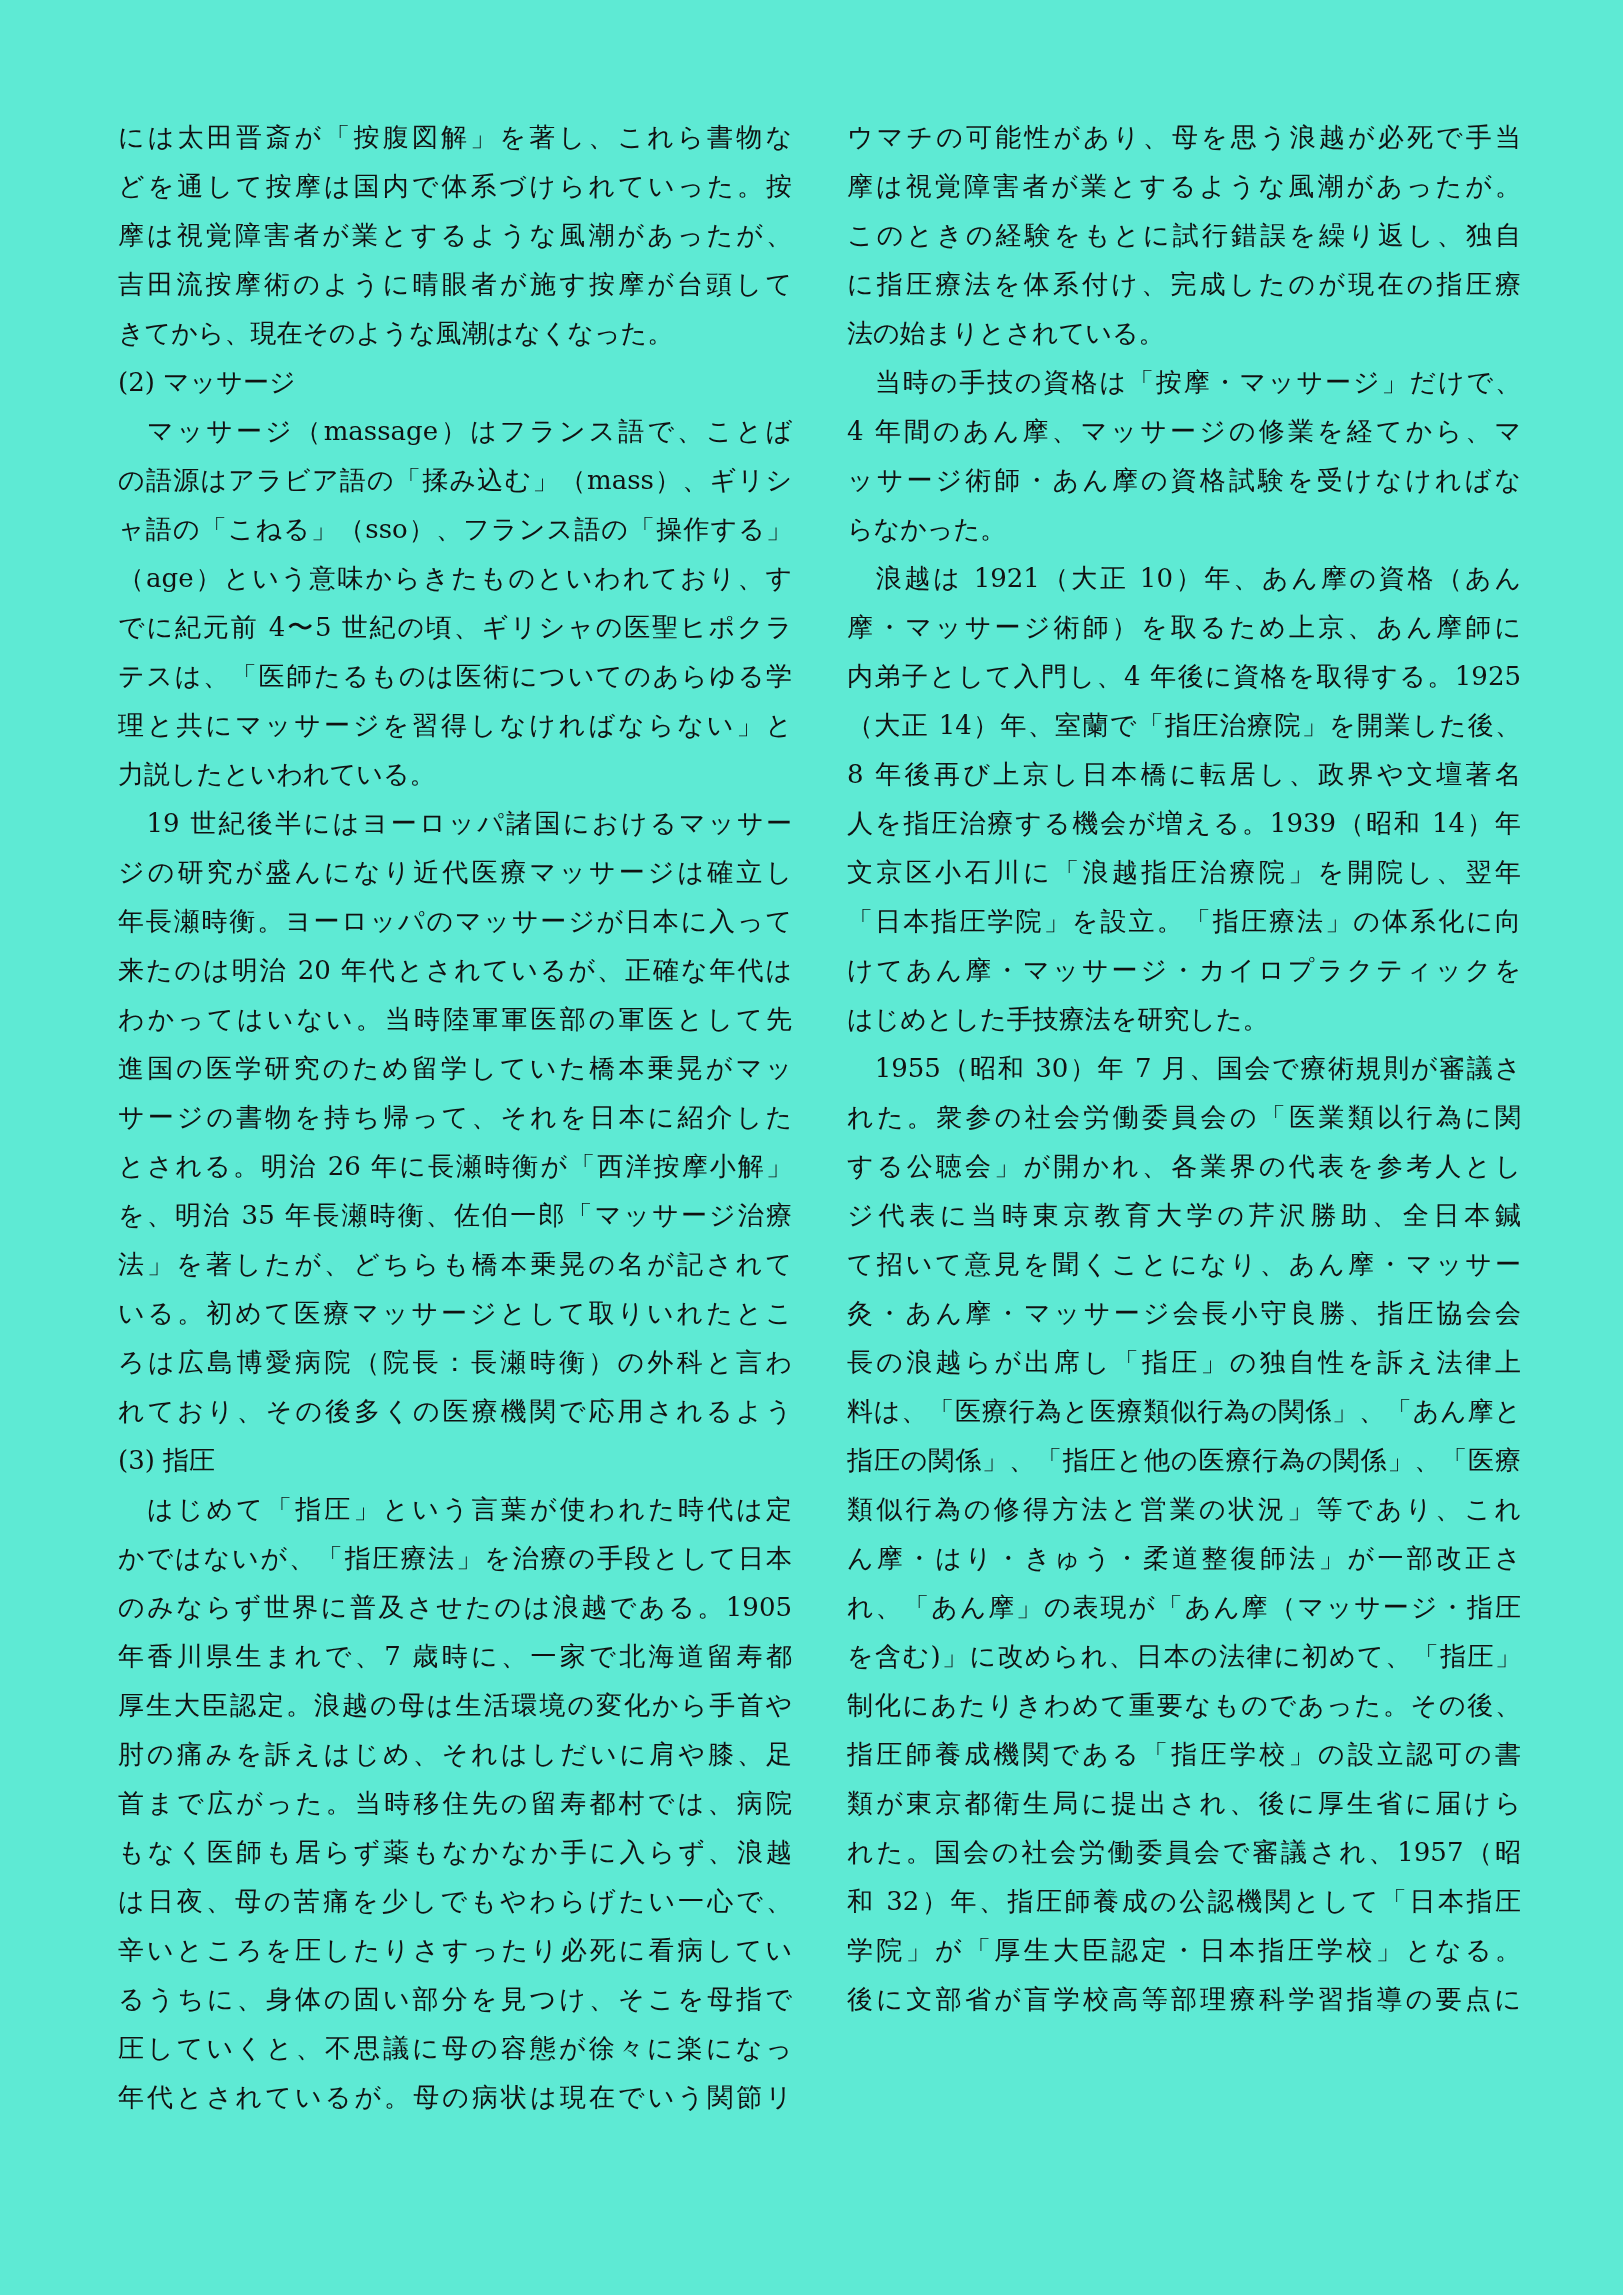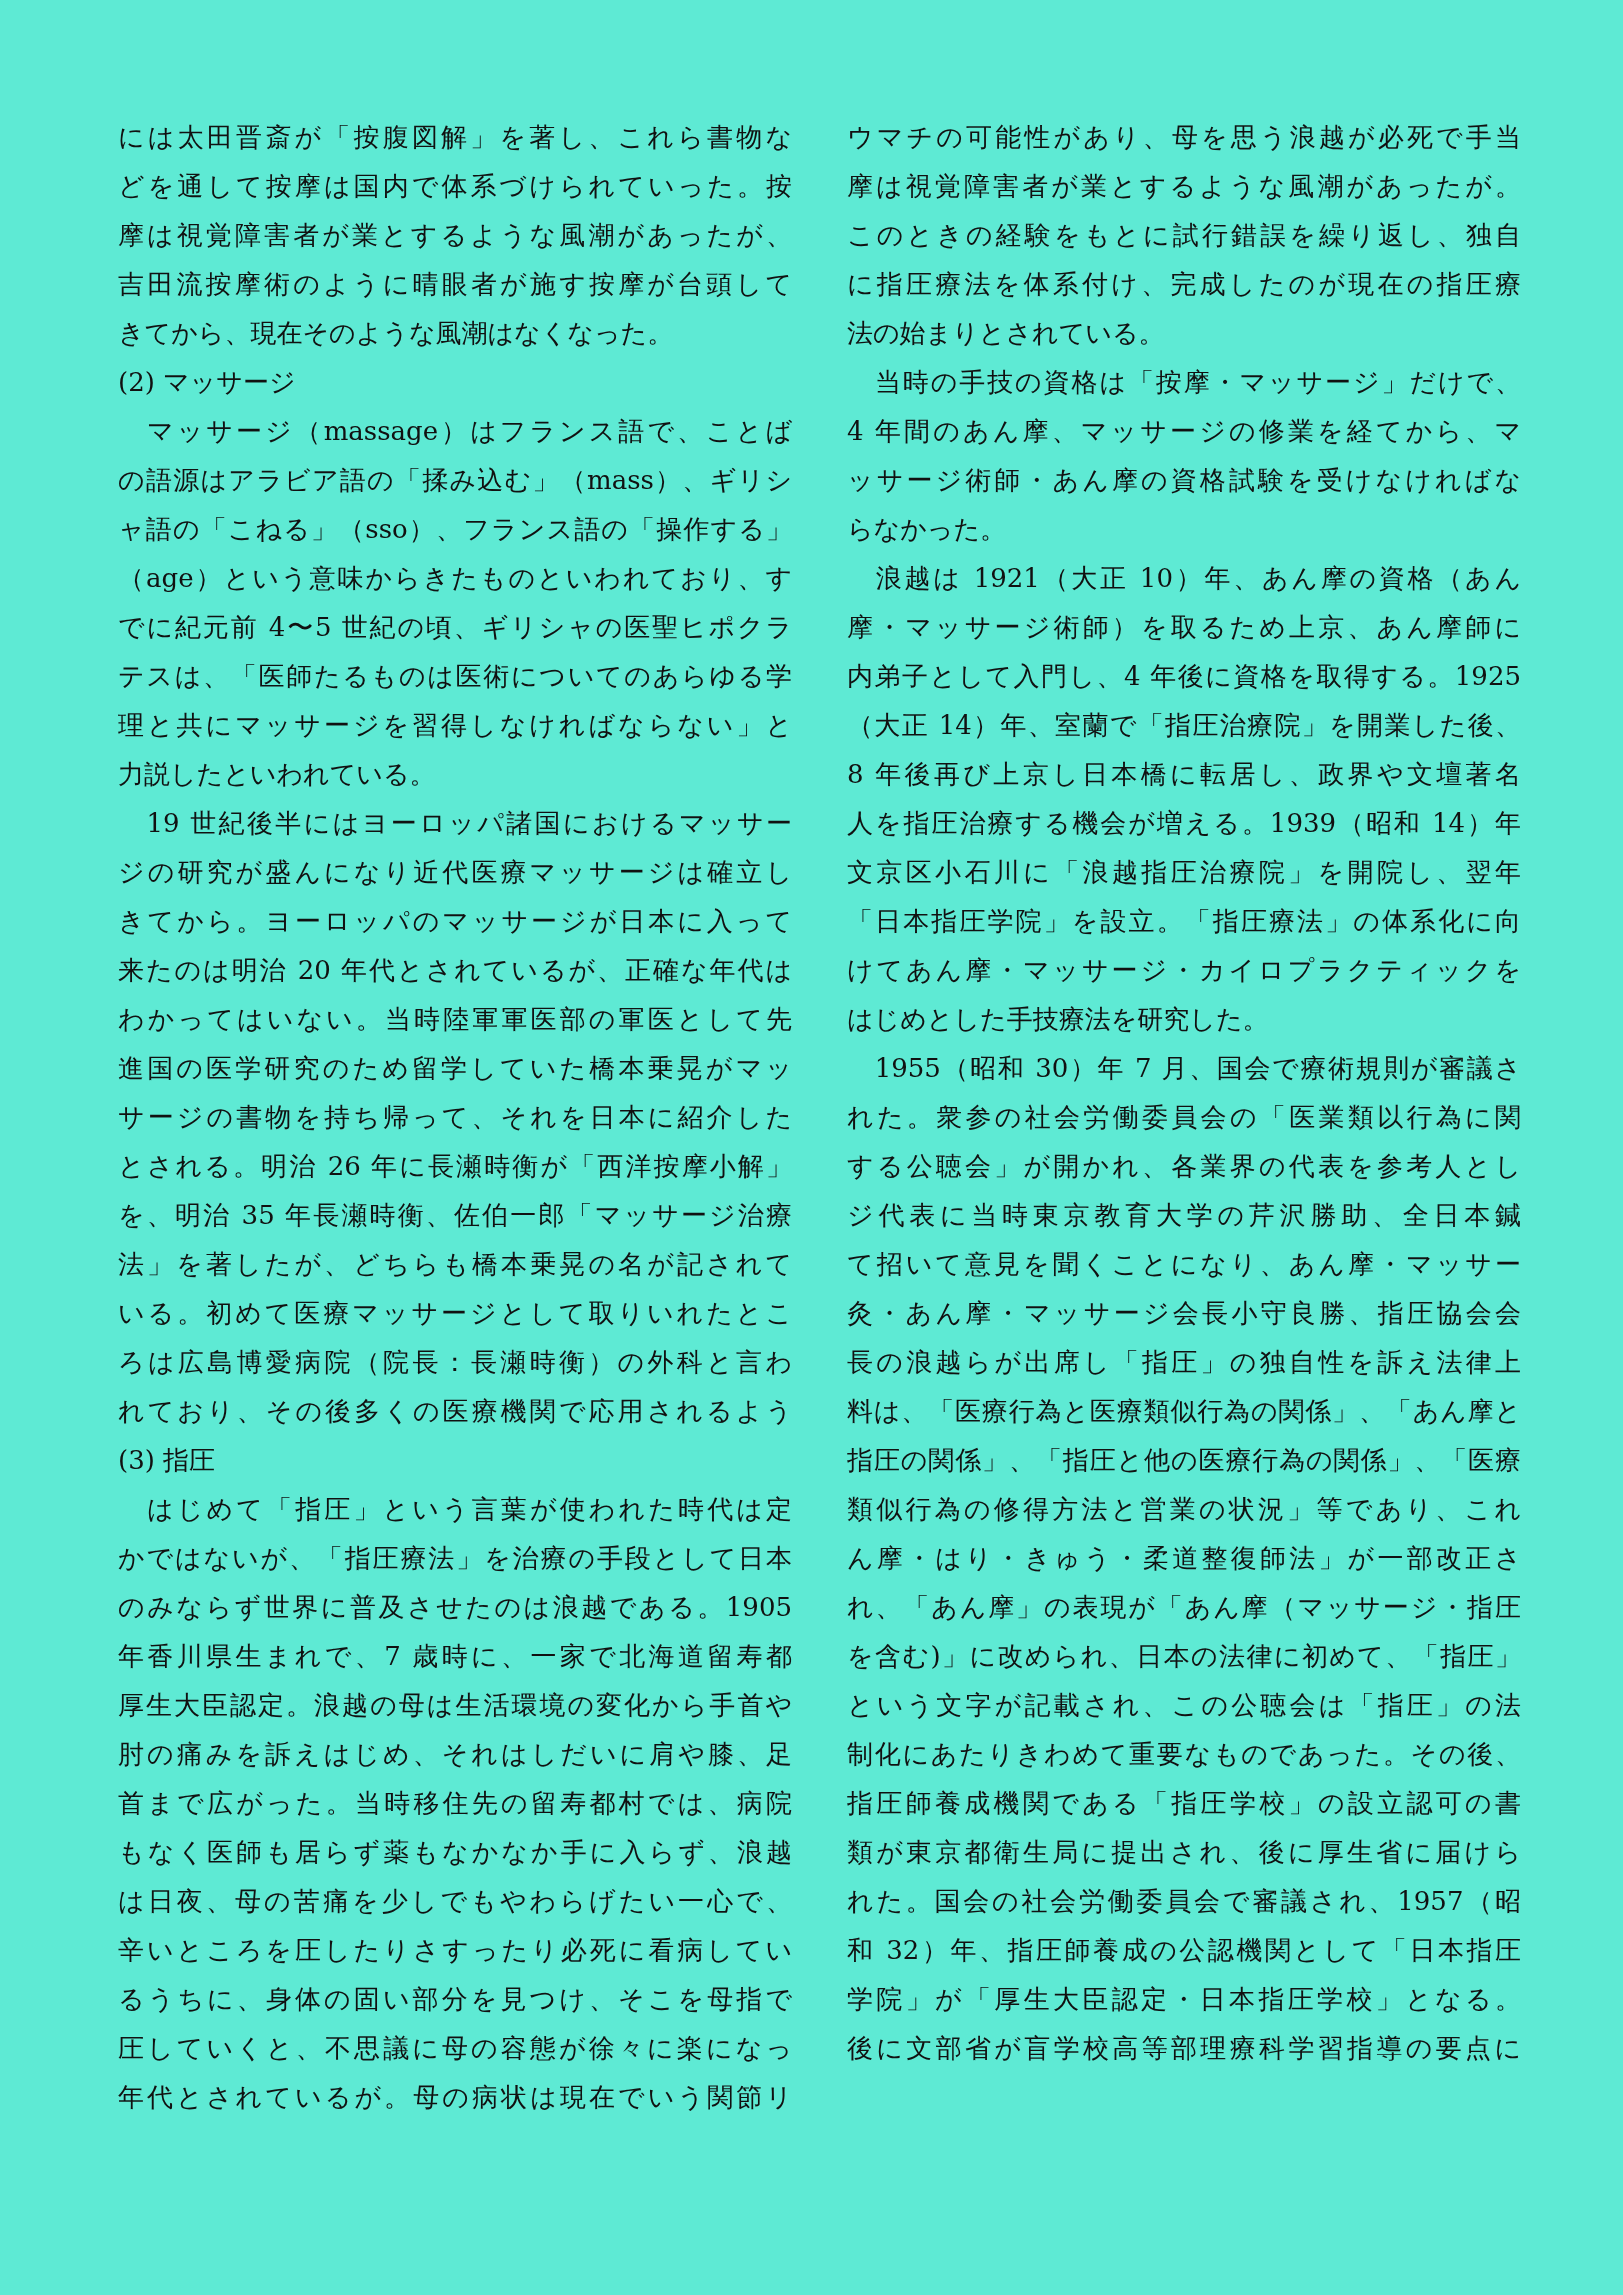--- a/index.html
+++ b/index.html
@@ -59,21 +59,21 @@
       <div class="line full">　マッサージ（massage）はフランス語で、ことば</div>
       <div class="line full">の語源はアラビア語の「揉み込む」（mass）、ギリシ</div>
       <div class="line full">ャ語の「こねる」（sso）、フランス語の「操作する」</div>
       <div class="line full">（age）という意味からきたものといわれており、す</div>
       <div class="line full">でに紀元前 4〜5 世紀の頃、ギリシャの医聖ヒポクラ</div>
       <div class="line full">テスは、「医師たるものは医術についてのあらゆる学</div>
       <div class="line full">理と共にマッサージを習得しなければならない」と</div>
       <div class="line">力説したといわれている。</div>
       <div class="line full">　19 世紀後半にはヨーロッパ諸国におけるマッサー</div>
       <div class="line full">ジの研究が盛んになり近代医療マッサージは確立し</div>
-      <div class="line full">きてから。ヨーロッパのマッサージが日本に入って</div>
+      <div class="line full">年長瀬時衡。ヨーロッパのマッサージが日本に入って</div>
       <div class="line full">来たのは明治 20 年代とされているが、正確な年代は</div>
       <div class="line full">わかってはいない。当時陸軍軍医部の軍医として先</div>
       <div class="line full">進国の医学研究のため留学していた橋本乗晃がマッ</div>
       <div class="line full">サージの書物を持ち帰って、それを日本に紹介した</div>
       <div class="line full">とされる。明治 26 年に長瀬時衡が「西洋按摩小解」</div>
       <div class="line full">を、明治 35 年長瀬時衡、佐伯一郎「マッサージ治療</div>
       <div class="line full">法」を著したが、どちらも橋本乗晃の名が記されて</div>
       <div class="line full">いる。初めて医療マッサージとして取りいれたとこ</div>
       <div class="line full">ろは広島博愛病院（院長：長瀬時衡）の外科と言わ</div>
       <div class="line full">れており、その後多くの医療機関で応用されるよう</div>
@@ -118,21 +118,20 @@
       <div class="line full">ジ代表に当時東京教育大学の芹沢勝助、全日本鍼</div>
       <div class="line full">て招いて意見を聞くことになり、あん摩・マッサー</div>
       <div class="line full">灸・あん摩・マッサージ会長小守良勝、指圧協会会</div>
       <div class="line full">長の浪越らが出席し「指圧」の独自性を訴え法律上</div>
       <div class="line full">料は、「医療行為と医療類似行為の関係」、「あん摩と</div>
       <div class="line full">指圧の関係」、「指圧と他の医療行為の関係」、「医療</div>
       <div class="line full">類似行為の修得方法と営業の状況」等であり、これ</div>
       <div class="line full">ん摩・はり・きゅう・柔道整復師法」が一部改正さ</div>
       <div class="line full">れ、「あん摩」の表現が「あん摩（マッサージ・指圧</div>
       <div class="line full">を含む)」に改められ、日本の法律に初めて、「指圧」</div>
-      <div class="line full">という文字が記載され、この公聴会は「指圧」の法</div>
       <div class="line full">制化にあたりきわめて重要なものであった。その後、</div>
       <div class="line full">指圧師養成機関である「指圧学校」の設立認可の書</div>
       <div class="line full">類が東京都衛生局に提出され、後に厚生省に届けら</div>
       <div class="line full">れた。国会の社会労働委員会で審議され、1957（昭</div>
       <div class="line full">和 32）年、指圧師養成の公認機関として「日本指圧</div>
       <div class="line full">学院」が「厚生大臣認定・日本指圧学校」となる。</div>
       <div class="line full">後に文部省が盲学校高等部理療科学習指導の要点に</div>
     </div>
 </div>
 

